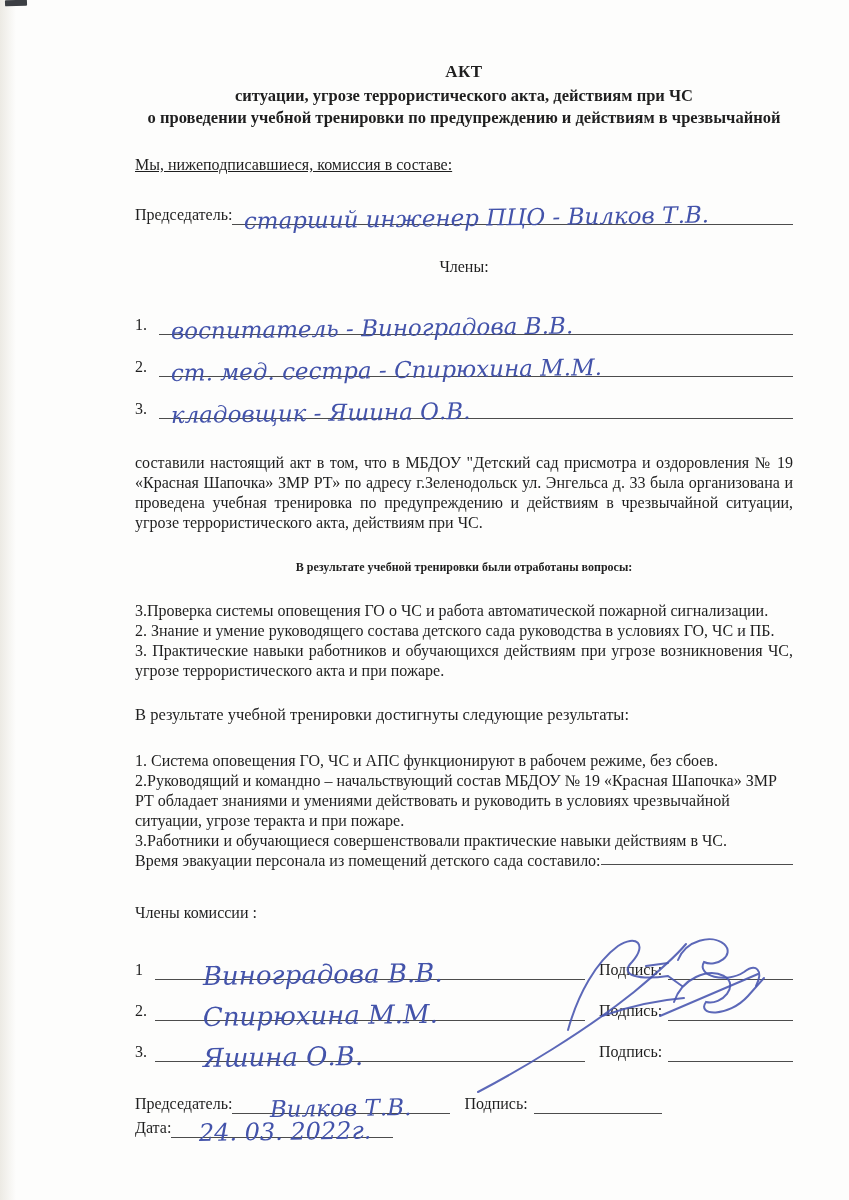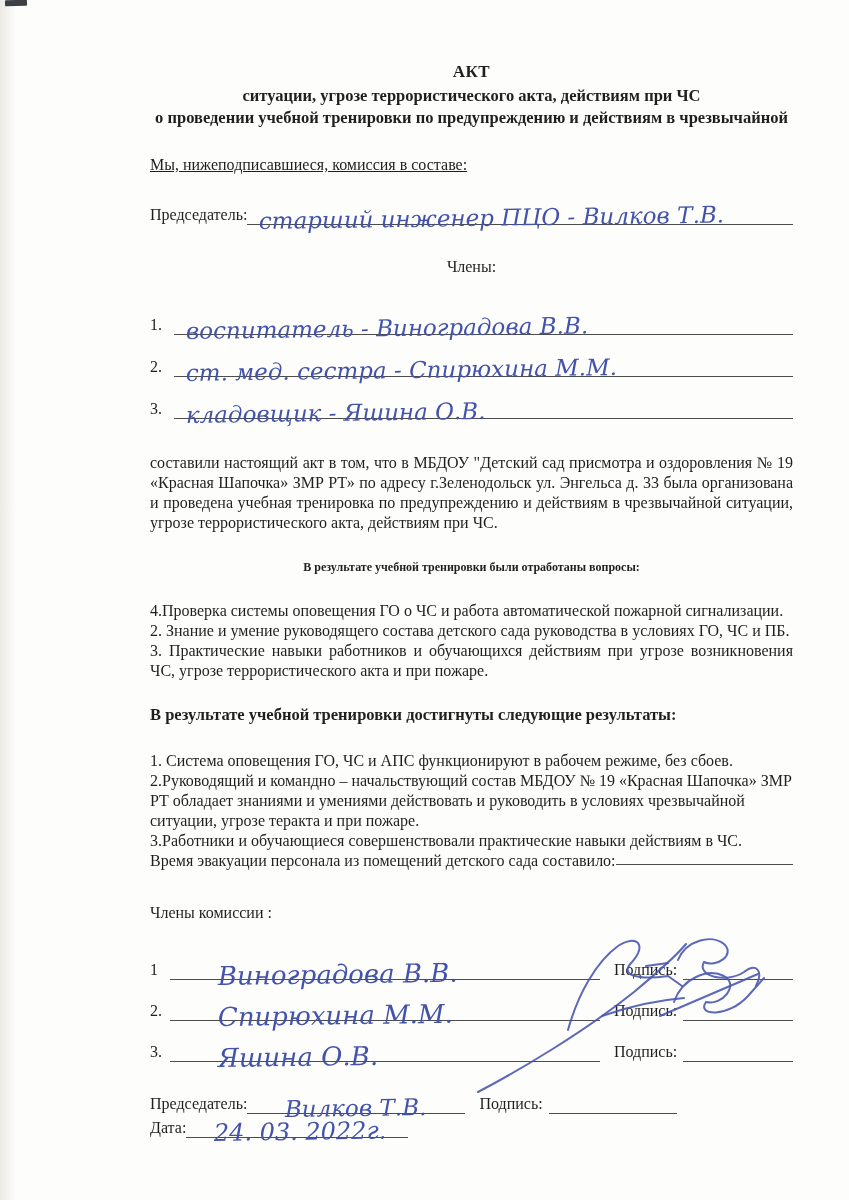--- a/index.html
+++ b/index.html
@@ -16,21 +16,21 @@
   .scan-edge-left {
     position: absolute; left: 0; top: 0; width: 16px; height: 100%;
     background: linear-gradient(to right, #eceae4, rgba(255,255,255,0));
     pointer-events: none;
   }
   .scan-mark-topleft {
     position: absolute; left: 5px; top: 0; width: 22px; height: 6px;
     background: #3c3f44; border-radius: 1px; transform: rotate(-2deg);
   }
   .content {
-    position: absolute; top: 62px; left: 150px; right: 56px;
+    position: absolute; top: 62px; left: 135px; right: 56px;
     font-size: 16px; line-height: 20px;
   }
   .doc-title { text-align: center; font-weight: bold; font-size: 17px; letter-spacing: 0.5px; margin: 0 0 3px 0; }
   .doc-subtitle { text-align: center; font-weight: bold; font-size: 16.5px; line-height: 22px; margin: 0; }
   .intro { margin-top: 26px; text-decoration: underline; }
 
   
   .hw {
     font-family: "DejaVu Serif", serif;
     font-style: italic;
@@ -46,21 +46,21 @@
   .fill .hw { position: absolute; bottom: -7px; left: 12px; }
 
   .chair-field { margin-top: 30px; }
   .members-label { margin-top: 32px; text-align: center; }
   .member-row { margin-top: 0; height: 42px; display: flex; align-items: flex-end; }
   .member-row .num { width: 24px; }
   .statement { margin-top: 34px; text-align: justify; }
   .center-heading { margin-top: 24px; text-align: center; font-weight: bold; font-size: 12px; }
   .q-block { margin-top: 24px; }
   .q-item { text-align: justify; }
-  .left-heading { margin-top: 24px; font-weight: bold; font-size: 16.5px; }
+  .left-heading { margin-top: 24px; font-weight: normal; font-size: 16.5px; }
   .r-block { margin-top: 26px; }
   .evac-row { display: flex; align-items: center; }
   .evac-row .fill { height: 6px; }
 
   .commission-label { margin-top: 32px; }
   .sig-row { height: 41px; display: flex; align-items: flex-end; }
   .sig-row .num { width: 20px; }
   .name-fill { width: 430px; border-bottom: 1.4px solid #4c4c4c; position: relative; height: 8px; }
   .name-fill .hw { position: absolute; bottom: -7px; left: 48px; font-size: 26px; }
   .sig-label { margin-left: 14px; padding-right: 6px; }
@@ -120,21 +120,21 @@
       <span class="fill">
         <span class="hw">кладовщик - Яшина  О.В.</span>
       </span>
     </div>
 
     <p class="statement">составили настоящий акт в том, что в МБДОУ "Детский сад присмотра и оздоровления № 19 «Красная Шапочка» ЗМР РТ» по адресу г.Зеленодольск ул. Энгельса д. 33 была организована и проведена учебная тренировка по предупреждению и  действиям в чрезвычайной ситуации, угрозе террористического акта, действиям при ЧС.</p>
 
     <p class="center-heading">В результате учебной тренировки были отработаны вопросы:</p>
 
     <div class="q-block">
-      <div class="q-item">4.Проверка системы оповещения ГО о ЧС и работа автоматической пожарной сигнализации.</div>
+      <div class="q-item">3.Проверка системы оповещения ГО о ЧС и работа автоматической пожарной сигнализации.</div>
       <div class="q-item">2. Знание и умение руководящего состава детского сада  руководства в условиях ГО, ЧС и ПБ.</div>
       <div class="q-item">3. Практические навыки работников и обучающихся действиям при угрозе возникновения ЧС, угрозе террористического акта и при пожаре.</div>
     </div>
 
     <p class="left-heading">В результате учебной тренировки достигнуты следующие результаты:</p>
 
     <div class="r-block">
       <div>1. Система оповещения ГО, ЧС и АПС функционируют в рабочем режиме, без сбоев.</div>
       <div>2.Руководящий и командно – начальствующий состав МБДОУ № 19 «Красная Шапочка» ЗМР РТ обладает знаниями и умениями действовать и руководить в условиях чрезвычайной ситуации, угрозе теракта и при пожаре.</div>
       <div>3.Работники и обучающиеся совершенствовали практические навыки действиям в ЧС.</div>

